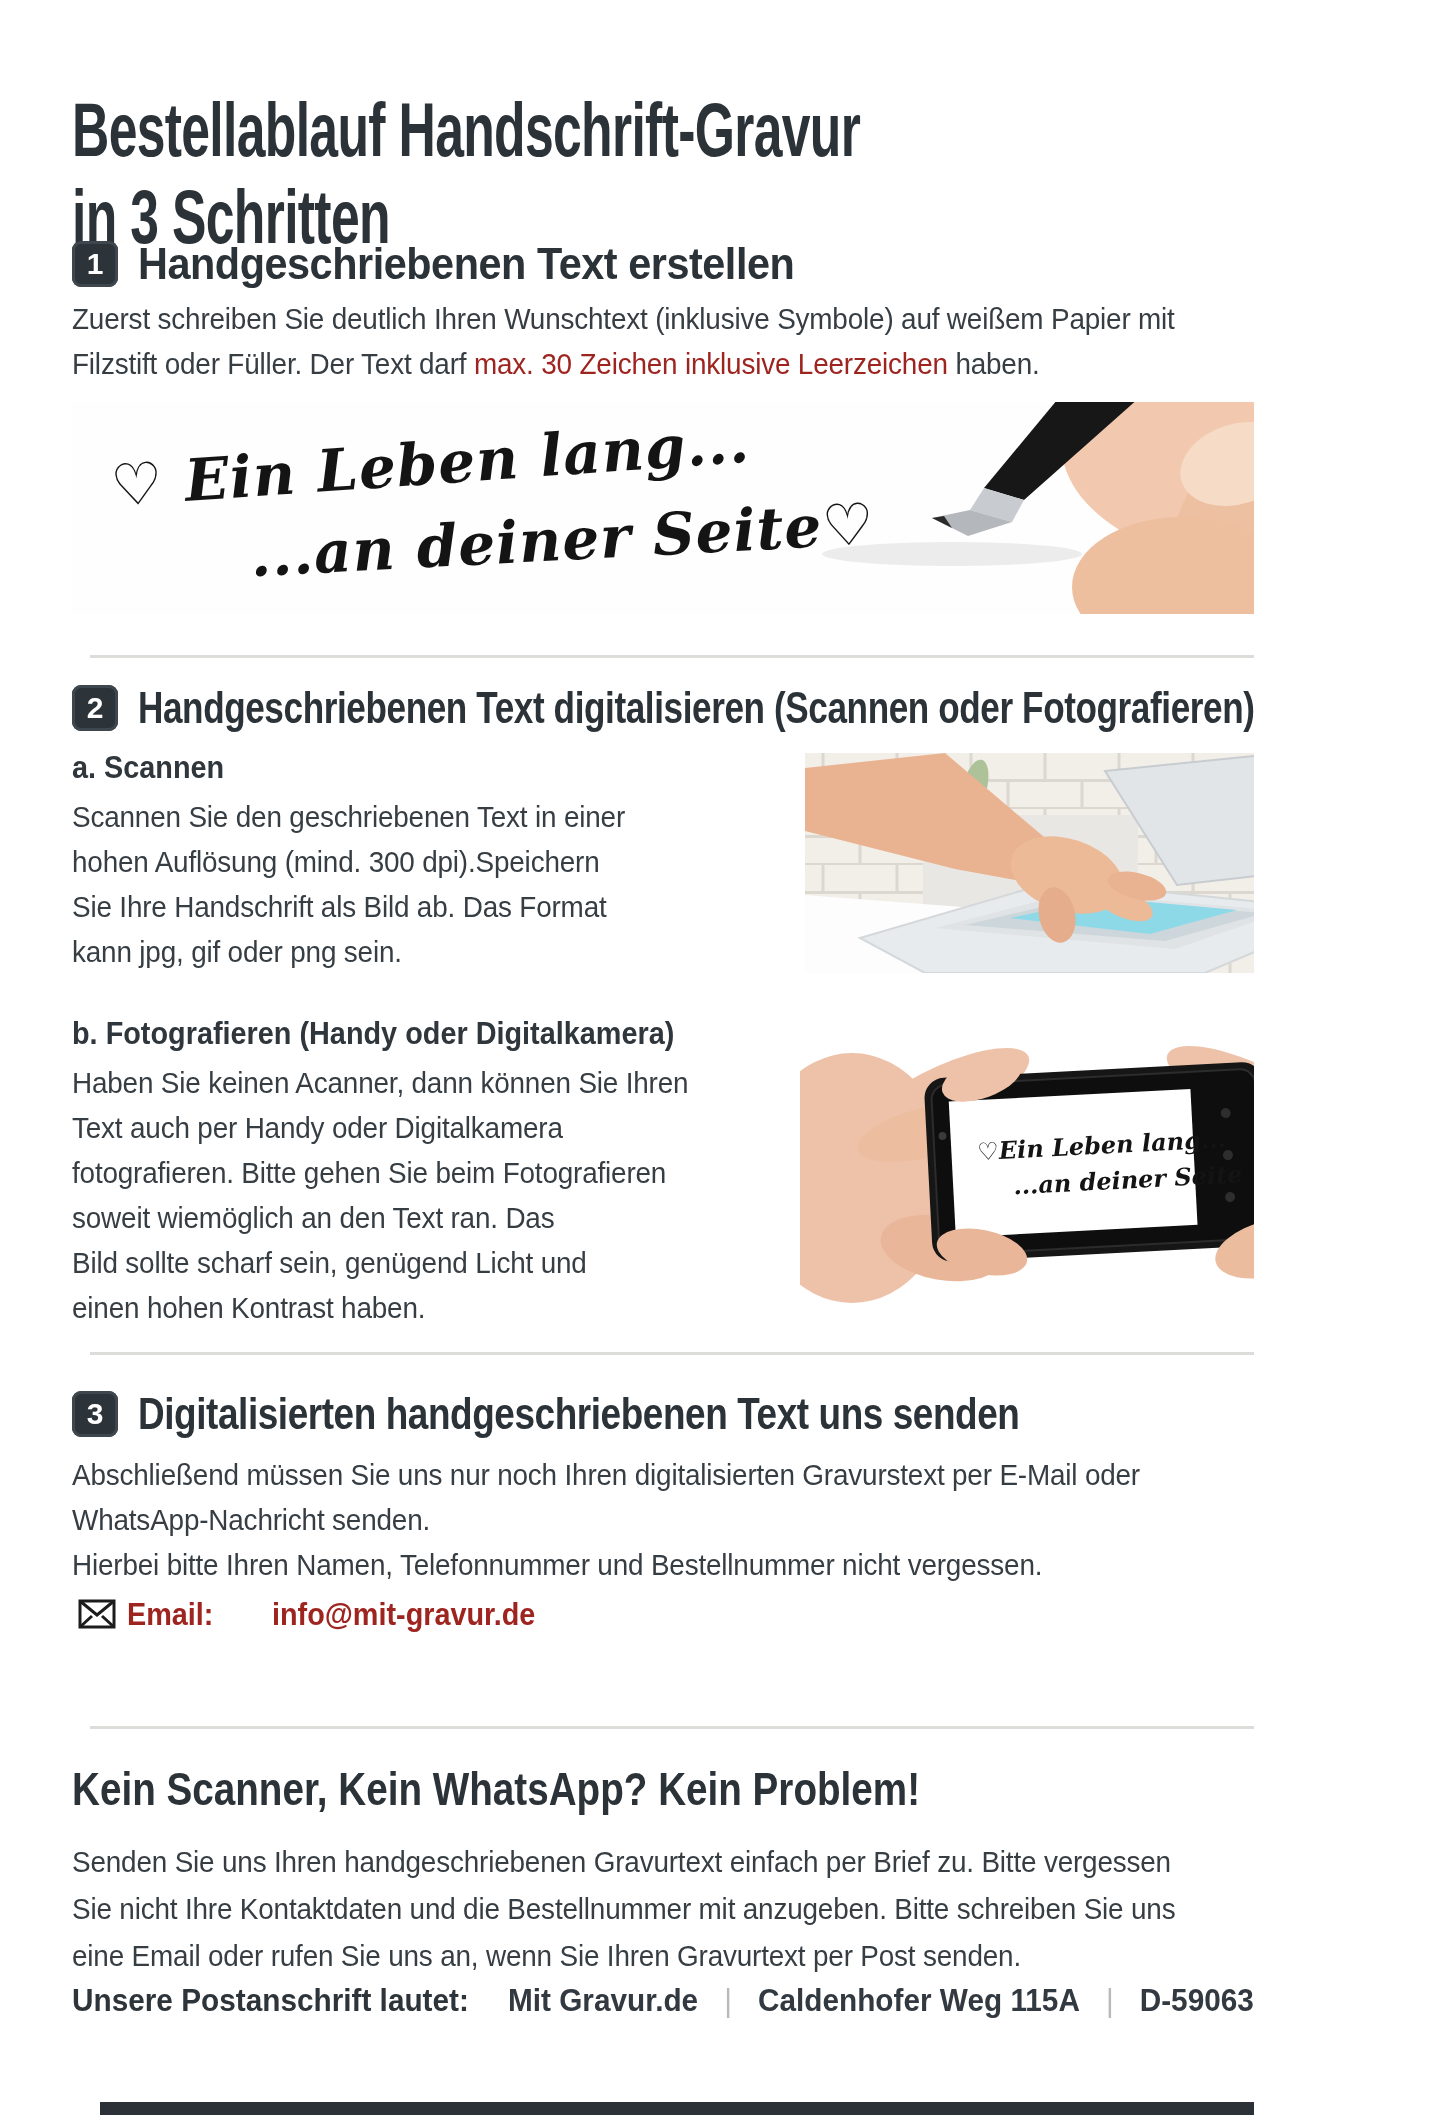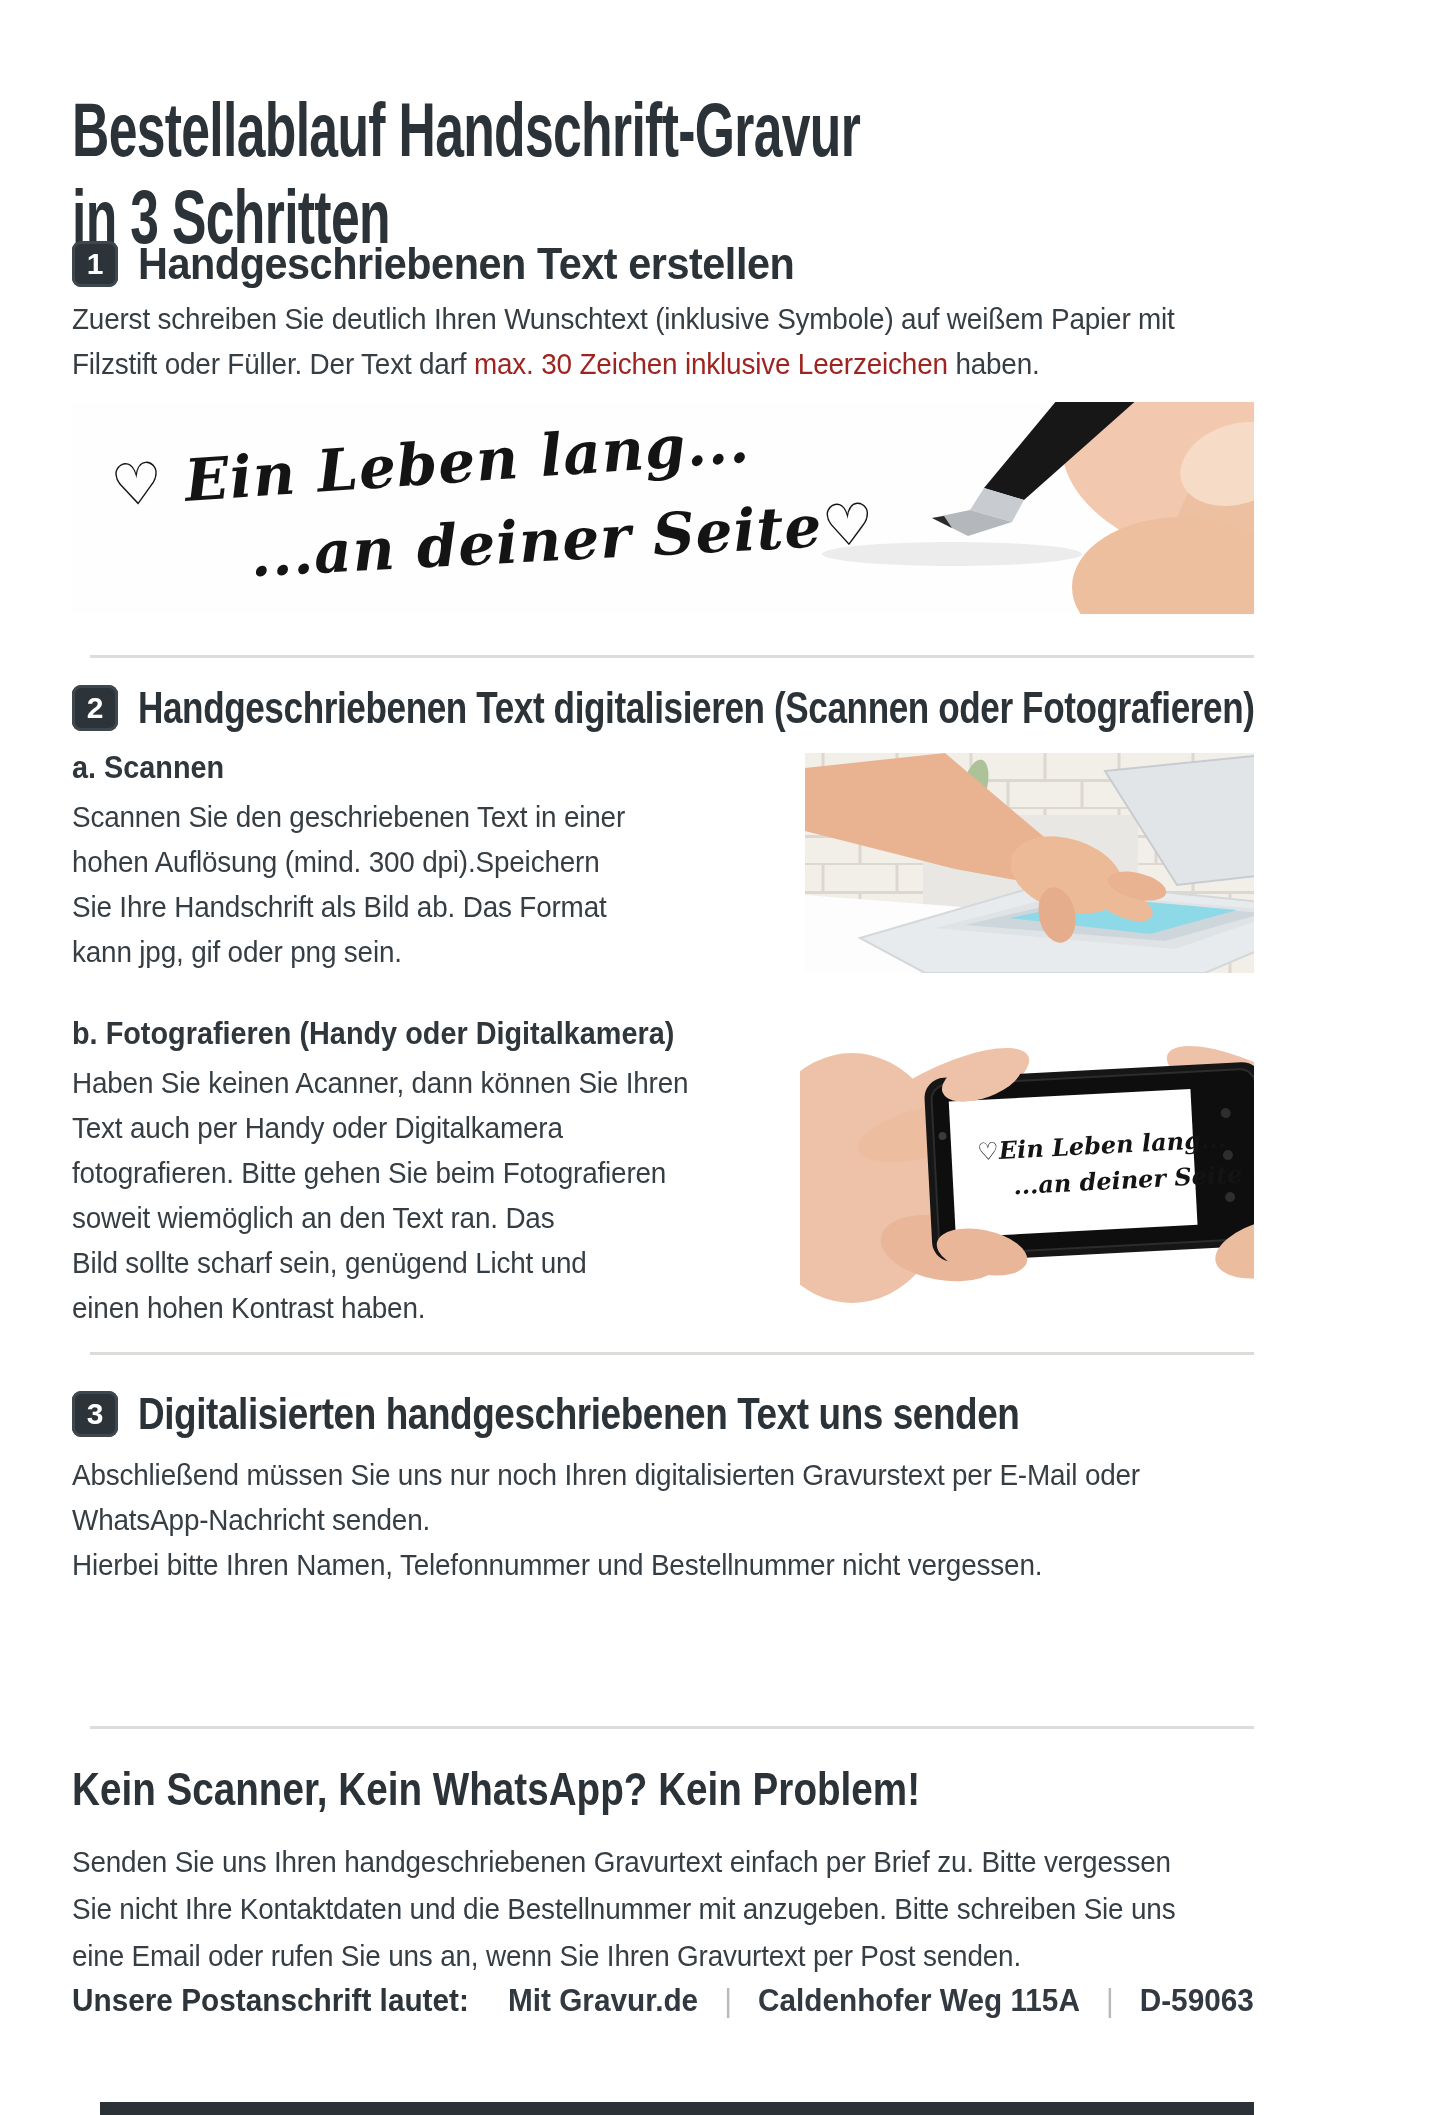--- a/index.html
+++ b/index.html
@@ -156,20 +156,28 @@
   <div class="abs step-header" style="left:72px;top:1388px;">
     <div class="badge">3</div>
     <h2 class="step-title cnd" style="transform:scaleX(.82);">Digitalisierten handgeschriebenen Text uns senden</h2>
   </div>
 
   <div class="abs body-text ml blk" style="left:72px;top:1452px;width:1400px;transform:scaleX(.93);">Abschließend müssen Sie uns nur noch Ihren digitalisierten Gravurstext per E-Mail oder
 WhatsApp-Nachricht senden.
 Hierbei bitte Ihren Namen, Telefonnummer und Bestellnummer nicht vergessen.</div>
 
   <div class="abs" style="left:72px;top:1596px;width:900px;">
+    <div class="contact-row">
+      <svg class="contact-icon" width="38" height="32" viewBox="0 0 38 32">
+        <rect x="2" y="3" width="34" height="26" fill="#ffffff" stroke="#1c1c1c" stroke-width="3"></rect>
+        <path d="M2 3 L19 17 L36 3 M2 29 L14 18 M36 29 L24 18" fill="none" stroke="#1c1c1c" stroke-width="3"></path>
+      </svg>
+      <span class="contact-label">Email:</span>
+      <span class="contact-value">info@mit-gravur.de</span>
+    </div>
   </div>
 
   <div class="abs divider" style="left:90px;top:1726px;width:1260px;"></div>
 
   <h2 class="abs ks-title cnd" style="left:72px;top:1762px;transform:scaleX(.84);transform-origin:0 0;">Kein Scanner, Kein WhatsApp? Kein Problem!</h2>
   <div class="abs body-text ml blk" style="left:72px;top:1838px;width:1400px;line-height:47px;transform:scaleX(.93);">Senden Sie uns Ihren handgeschriebenen Gravurtext einfach per Brief zu. Bitte vergessen
 Sie nicht Ihre Kontaktdaten und die Bestellnummer mit anzugeben. Bitte schreiben Sie uns
 eine Email oder rufen Sie uns an, wenn Sie Ihren Gravurtext per Post senden.</div>
 
   <div class="abs footer-row" style="left:72px;top:1982px;">

